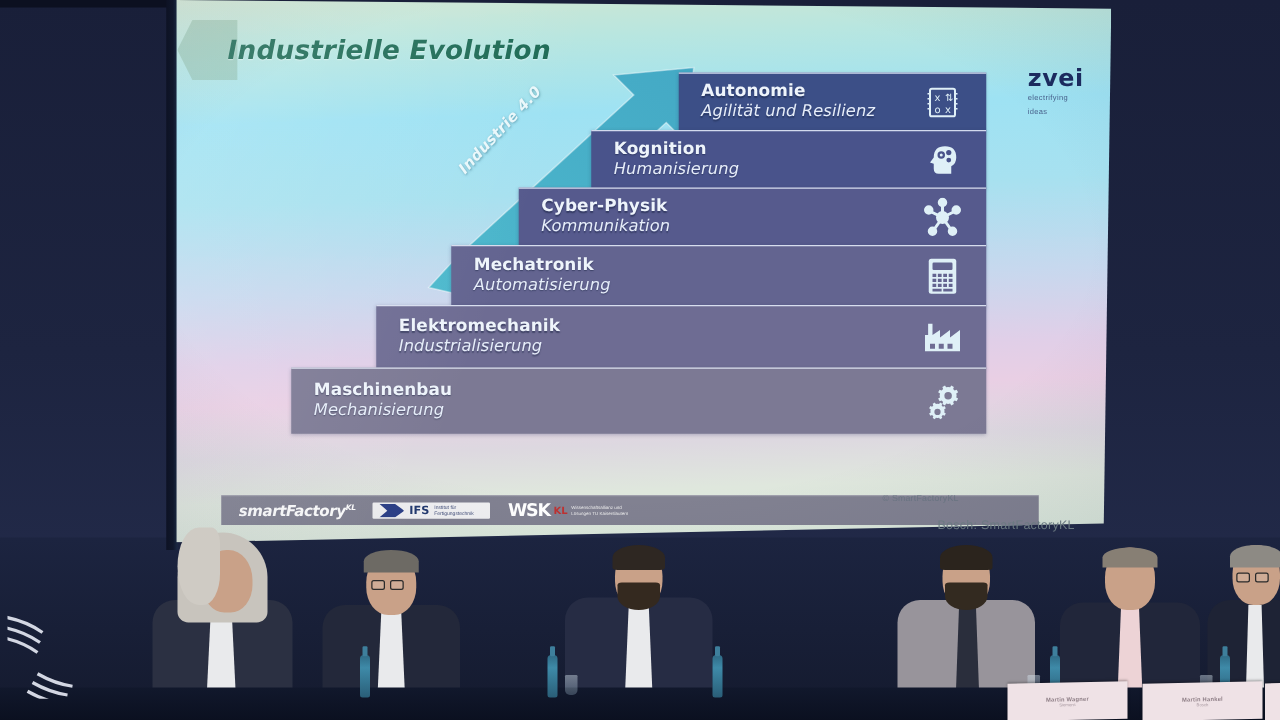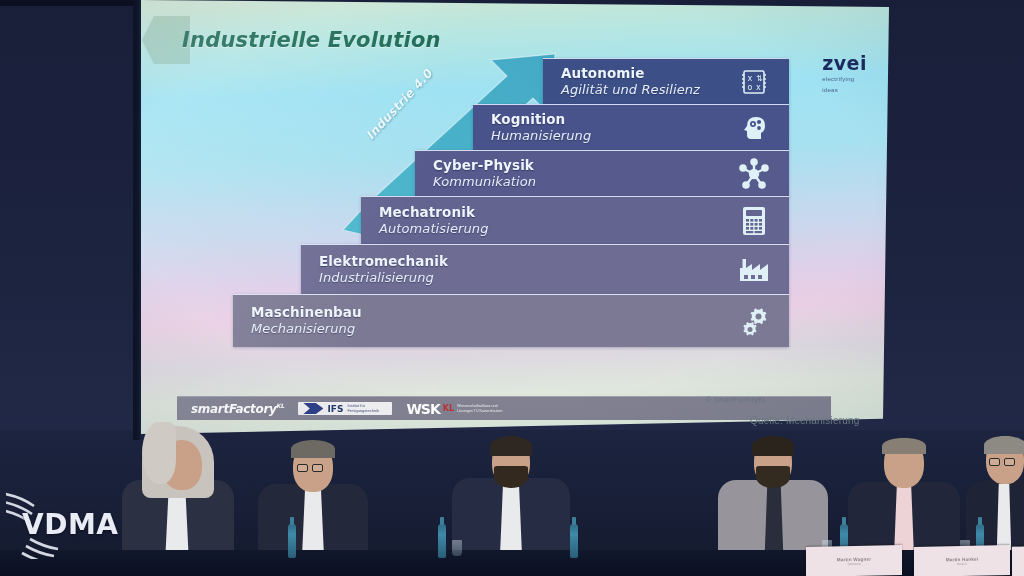--- a/index.html
+++ b/index.html
@@ -326,21 +326,21 @@
         <span class="lg-wsk-sub">Wissenschaftsallianz und Lösungen TU Kaiserslautern</span>
       </div>
     </div>
 
     <div class="copyright">© SmartFactoryKL</div>
 
     <div class="slide-glare"></div>
     <div class="slide-vig"></div>
   </div>
 
-  <div class="quelle" style="position:absolute;left:750px;top:415px;font-size:10px;color:#6b7a82;">Quelle: Mechanisierung</div>
+  <div class="quelle" style="position:absolute;left:750px;top:415px;font-size:10px;color:#6b7a82;">Bosch: SmartFactoryKL</div>
 
   <div class="people">
 
     <div class="person" style="left:118px;width:120px;height:158px;">
       <div class="p-body" style="left:4px;width:112px;height:96px;background:#2b3042;"></div>
       <div class="p-shirt" style="left:24px;width:70px;height:86px;"></div>
       <div class="p-hair" style="left:24px;bottom:78px;width:72px;height:72px;background:#c8c4bd;"></div>
       <div class="p-head" style="left:44px;bottom:86px;width:40px;height:50px;"></div>
       <div class="p-hair" style="left:24px;bottom:92px;width:34px;height:62px;background:#cfcbc4;border-radius:50% 20% 40% 50%;"></div>
     </div>
@@ -421,16 +421,15 @@
         <path d="M-6 4 Q 14 7 28 17"></path>
         <path d="M-8 12 Q 12 15 26 25"></path>
         <path d="M-10 20 Q 10 23 24 33"></path>
       </g>
       <g stroke="#e4e8f2" stroke-width="2.6" fill="none" opacity=".92">
         <path d="M24 50 Q 38 58 52 60"></path>
         <path d="M20 57 Q 34 65 48 67"></path>
         <path d="M16 64 Q 30 72 44 74"></path>
       </g>
     </svg>
-    <div class="vdma-text">VDMA</div>
   </div>
 
 </div>
 
 </body></html>

